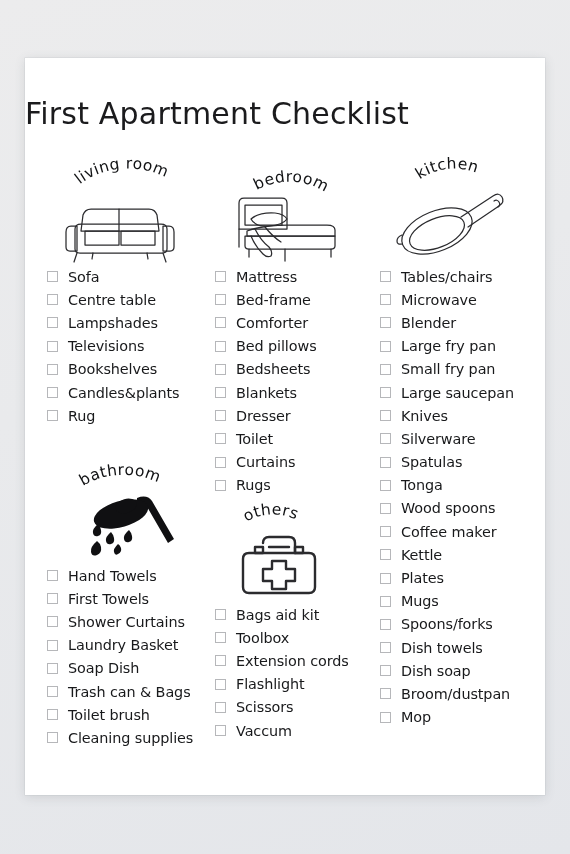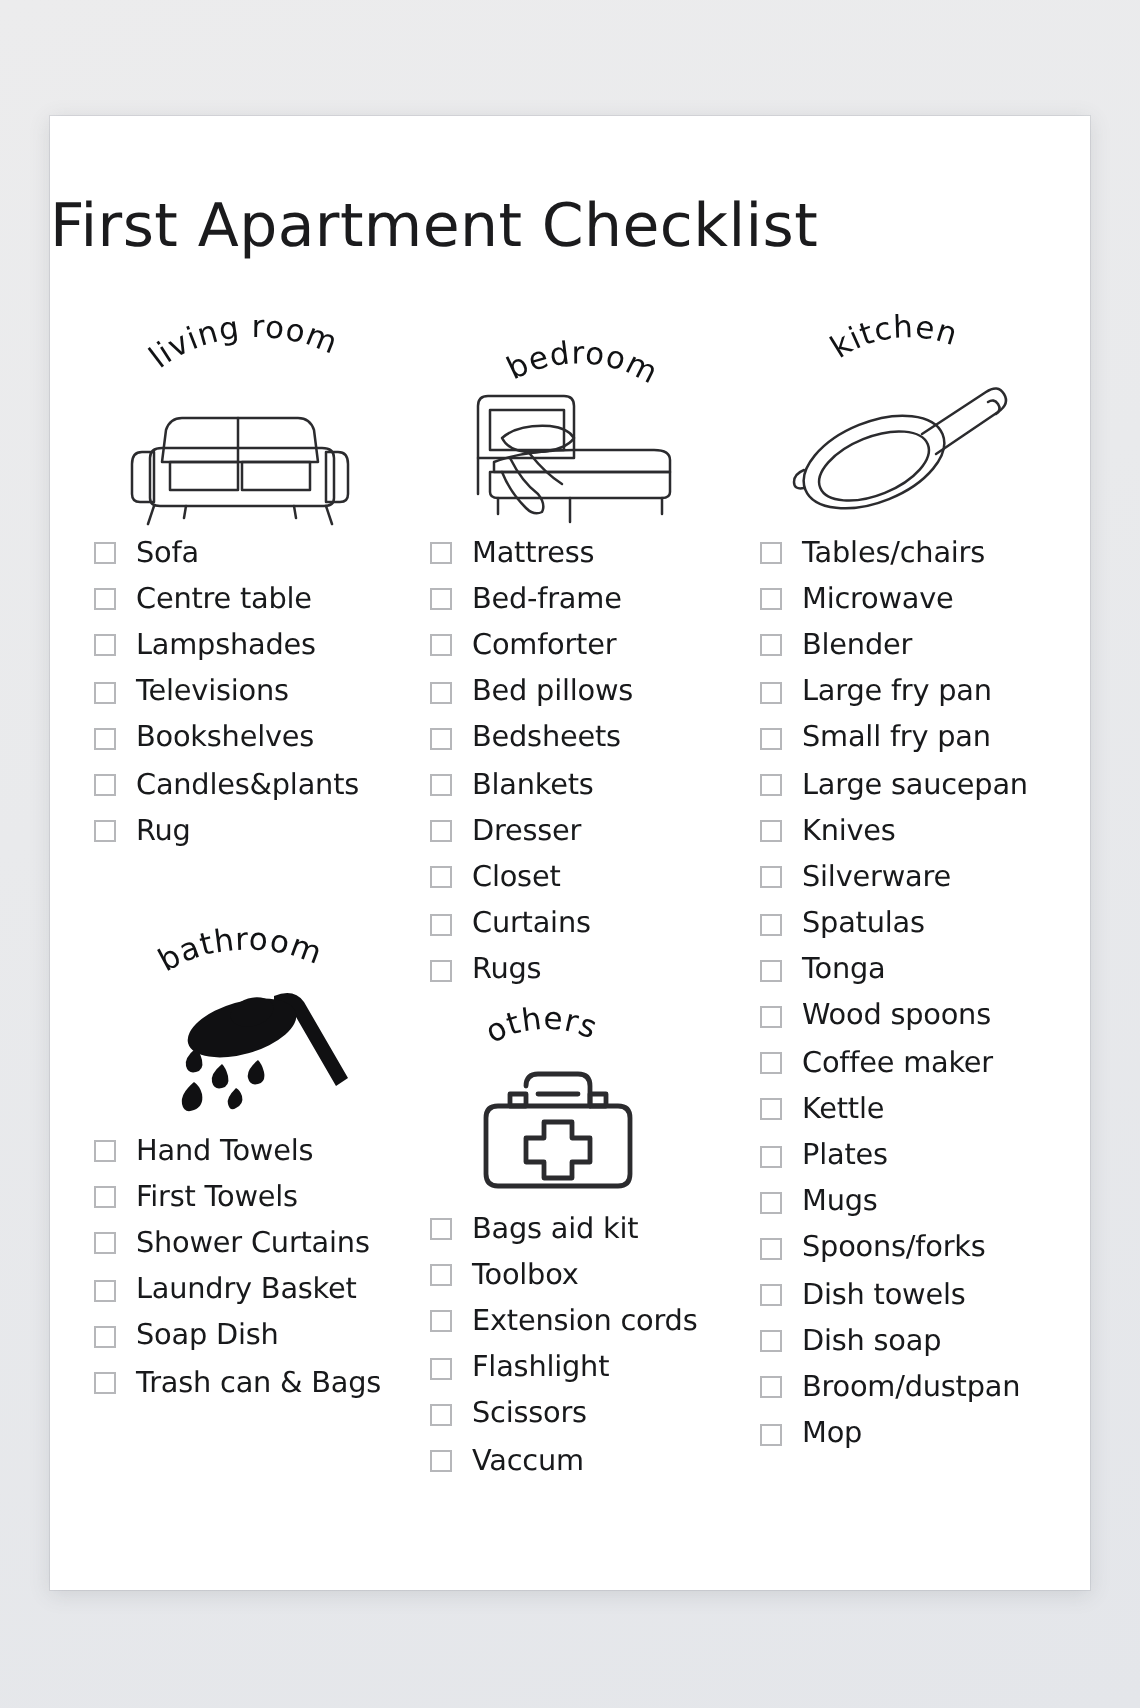--- a/index.html
+++ b/index.html
@@ -208,20 +208,28 @@
           <span class="citem">Laundry Basket</span>
         </li>
       <li>
           <span class="cbox"></span>
           <span class="citem">Soap Dish</span>
         </li>
       <li>
           <span class="cbox"></span>
           <span class="citem">Trash can &amp; Bags</span>
         </li>
+      <li>
+          <span class="cbox"></span>
+          <span class="citem">Toilet brush</span>
+        </li>
+      <li>
+          <span class="cbox"></span>
+          <span class="citem">Cleaning supplies</span>
+        </li>
     </ul>
   </div>
 
   <div class="col" id="col-mid">
     <div class="sec-head">
       <svg class="arc-label" width="170" height="62" viewBox="0 0 170 62">
         <defs>
           <path id="arcBed" d="M 22,58 A 56,46 0 0 1 128,62" fill="none"></path>
         </defs>
         <text text-anchor="middle">
@@ -276,21 +284,21 @@
       <li>
           <span class="cbox"></span>
           <span class="citem">Blankets</span>
         </li>
       <li>
           <span class="cbox"></span>
           <span class="citem">Dresser</span>
         </li>
       <li>
           <span class="cbox"></span>
-          <span class="citem">Closet</span>
+          <span class="citem">Toilet</span>
         </li>
       <li>
           <span class="cbox"></span>
           <span class="citem">Curtains</span>
         </li>
       <li>
           <span class="cbox"></span>
           <span class="citem">Rugs</span>
         </li>
     </ul>

